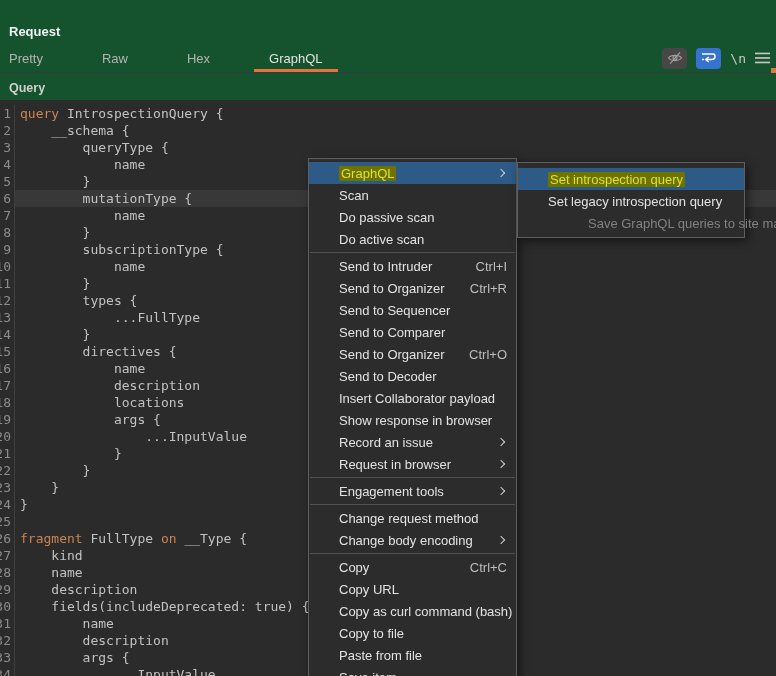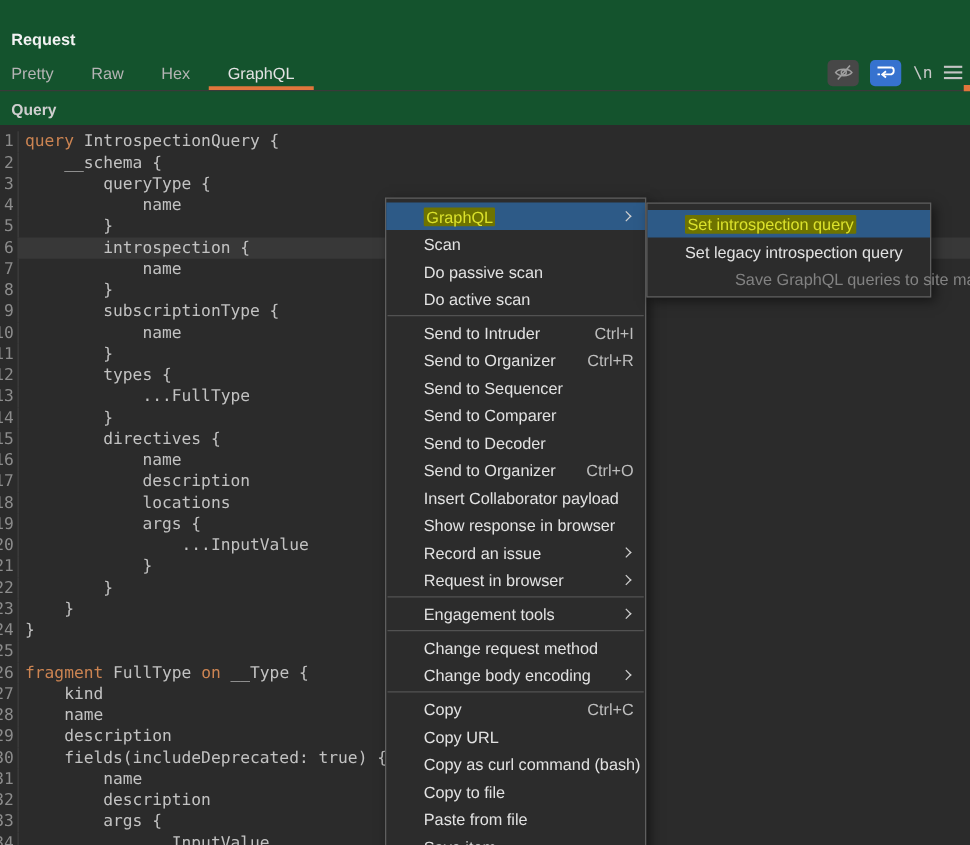--- a/index.html
+++ b/index.html
@@ -1,21 +1,21 @@
 <!DOCTYPE html>
 <html><head>
 <meta charset="utf-8">
 <style>
   html,body{margin:0;padding:0;background:#222;}
   .app{position:relative;width:776px;height:676px;background:#14532d;overflow:hidden;
        font-family:"Liberation Sans",sans-serif;color:#dcdcdc;}
   
   .win-title{position:absolute;left:9px;top:24px;font-size:13px;font-weight:bold;color:#f2f2f2;}
   .tabbar{position:absolute;left:0;top:48px;right:0;height:24px;border-bottom:1px solid #3a3a3a;}
-  .tabs{display:flex;height:24px;}
+  .tabs{display:flex;height:24px;gap:29px;}
   .tab{padding:0 15px;line-height:22px;font-size:13px;color:#b4b4b4;box-sizing:border-box;height:24px;cursor:default;}
   .tab:first-child{padding-left:9px;}
   .tab.active{color:#e3e3e3;border-bottom:3px solid #e0763c;}
   .toolbar{position:absolute;right:6px;top:-3px;display:flex;align-items:center;gap:9px;height:26px;}
   .tbtn{width:25px;height:21px;border-radius:4px;display:flex;align-items:center;justify-content:center;}
   .tbtn.plain{width:auto;}
   .tbtn.grey{background:#474747;}
   .tbtn.blue{background:#3672cf;}
   .nl{font-size:13px;color:#c9c9c9;font-family:"DejaVu Sans Mono",monospace;}
   .scroll-marker{position:absolute;right:0;top:68px;width:5px;height:5px;background:#e0763c;}
@@ -125,21 +125,21 @@
       <div class="line">
         <div class="gutter">
           <span>5</span>
         </div>
         <div class="code"><span class="p">        }</span></div>
       </div>
       <div class="line current">
         <div class="gutter">
           <span>6</span>
         </div>
-        <div class="code"><span class="p">        introspection {</span></div>
+        <div class="code"><span class="p">        mutationType {</span></div>
       </div>
       <div class="line">
         <div class="gutter">
           <span>7</span>
         </div>
         <div class="code"><span class="p">            name</span></div>
       </div>
       <div class="line">
         <div class="gutter">
           <span>8</span>
@@ -327,25 +327,25 @@
         <span class="lbl">Send to Organizer</span>
         <span class="sc">Ctrl+R</span>
       </div>
       <div class="mi">
         <span class="lbl">Send to Sequencer</span>
       </div>
       <div class="mi">
         <span class="lbl">Send to Comparer</span>
       </div>
       <div class="mi">
-        <span class="lbl">Send to Decoder</span>
-      </div>
-      <div class="mi">
         <span class="lbl">Send to Organizer</span>
         <span class="sc">Ctrl+O</span>
+      </div>
+      <div class="mi">
+        <span class="lbl">Send to Decoder</span>
       </div>
       <div class="mi">
         <span class="lbl">Insert Collaborator payload</span>
       </div>
       <div class="mi">
         <span class="lbl">Show response in browser</span>
       </div>
       <div class="mi">
         <span class="lbl">Record an issue</span>
         <span class="arrow"></span>

